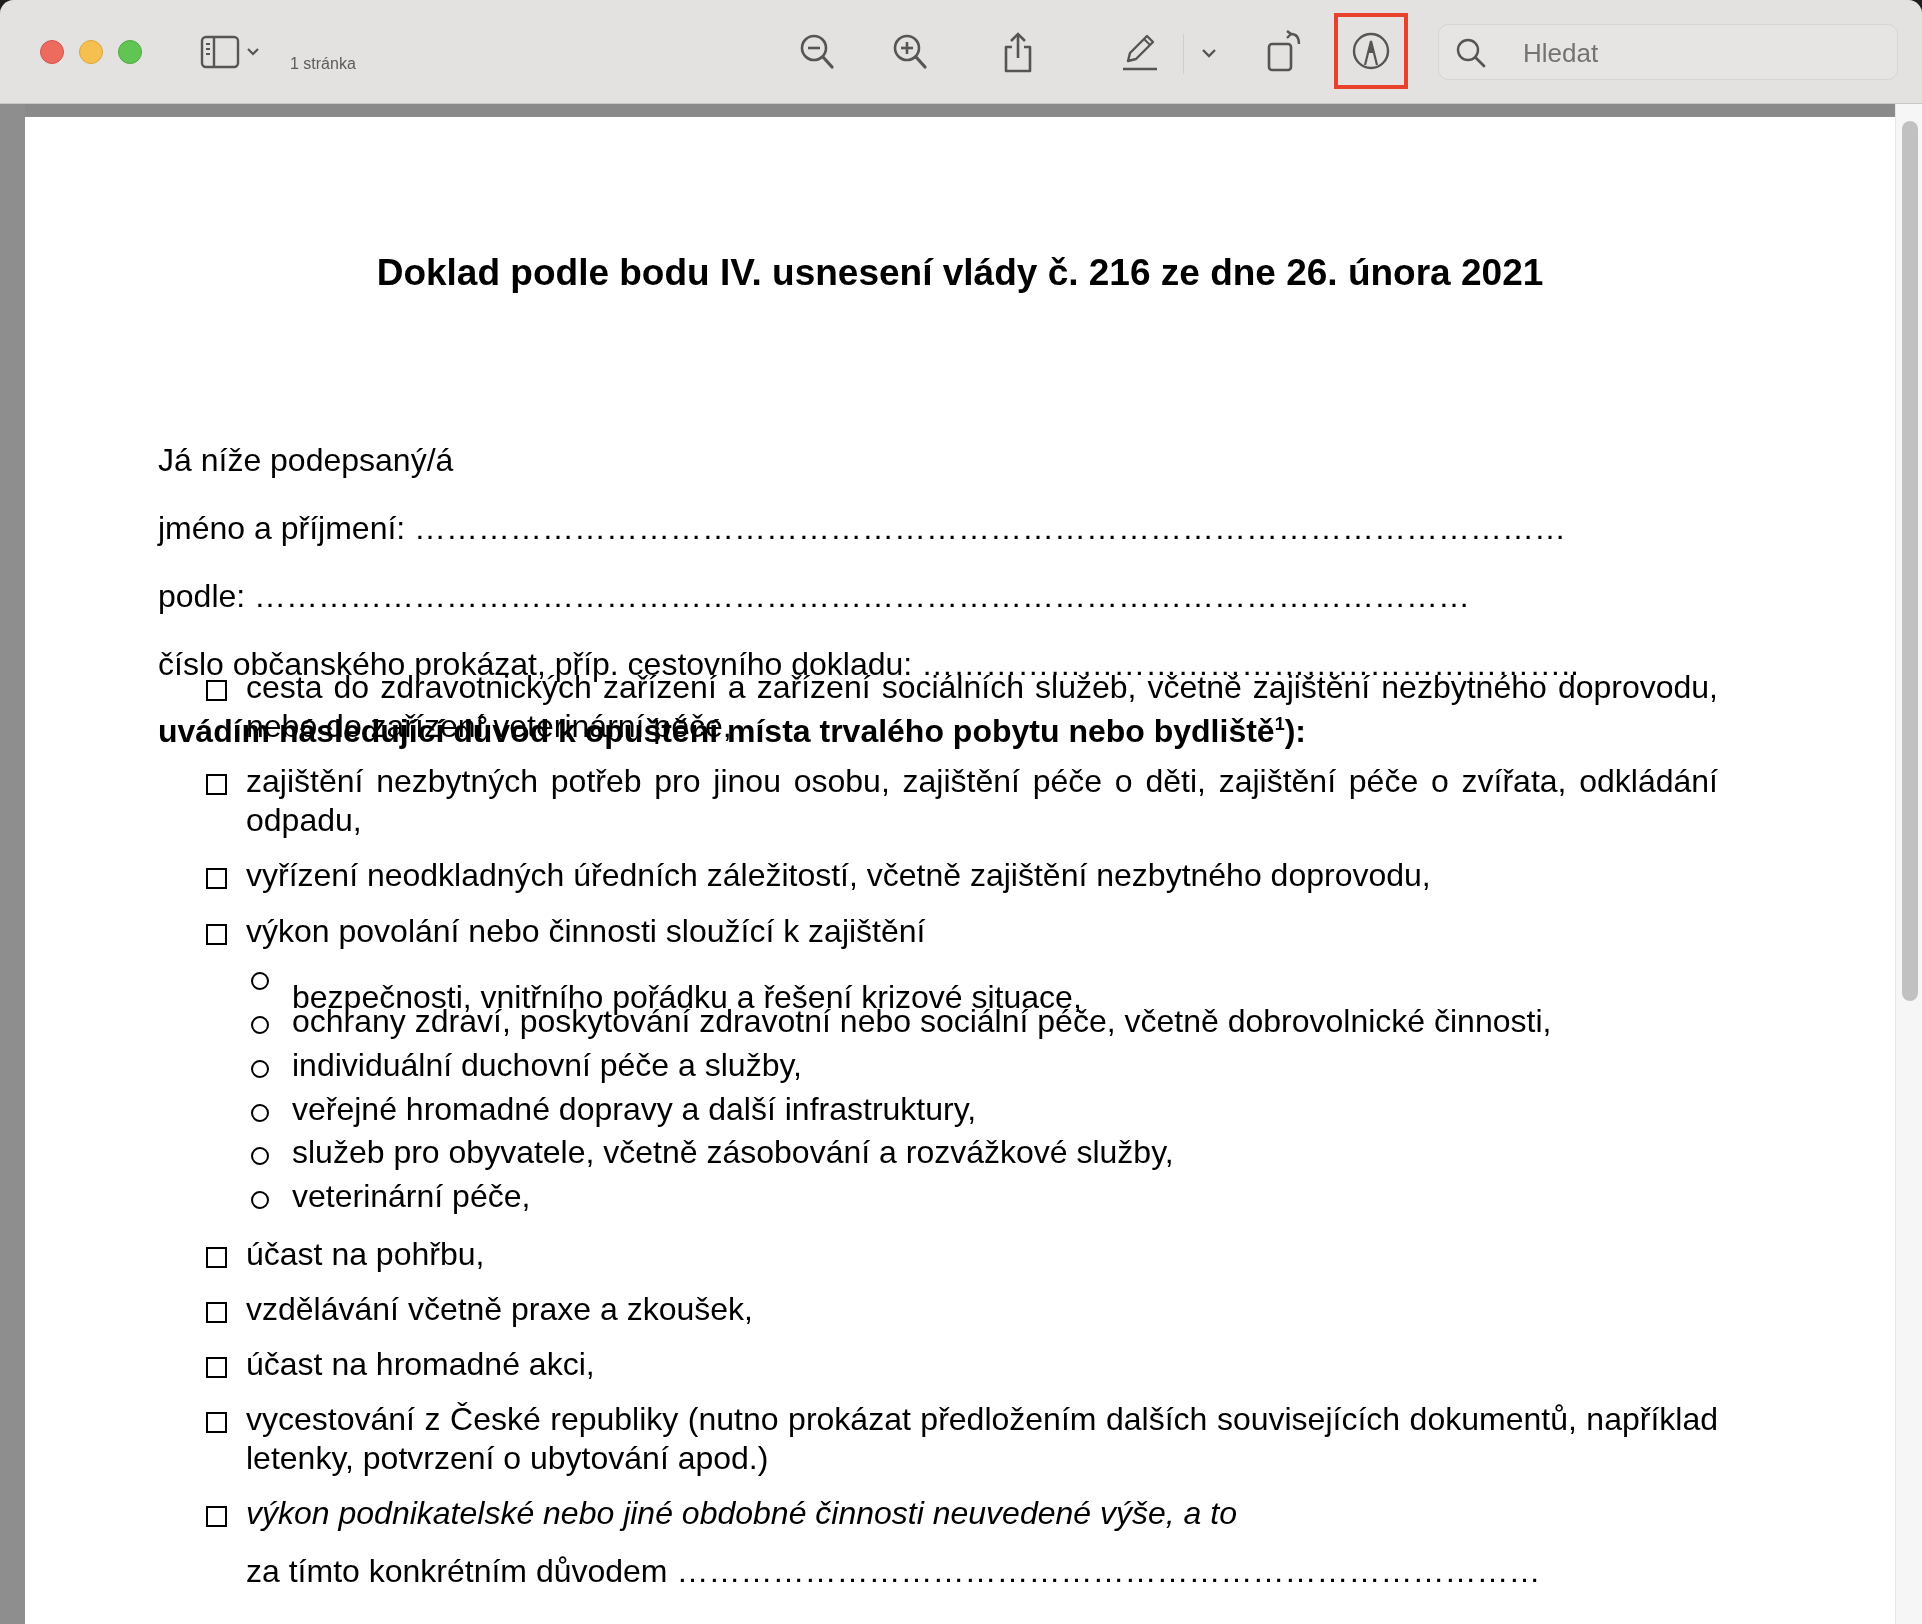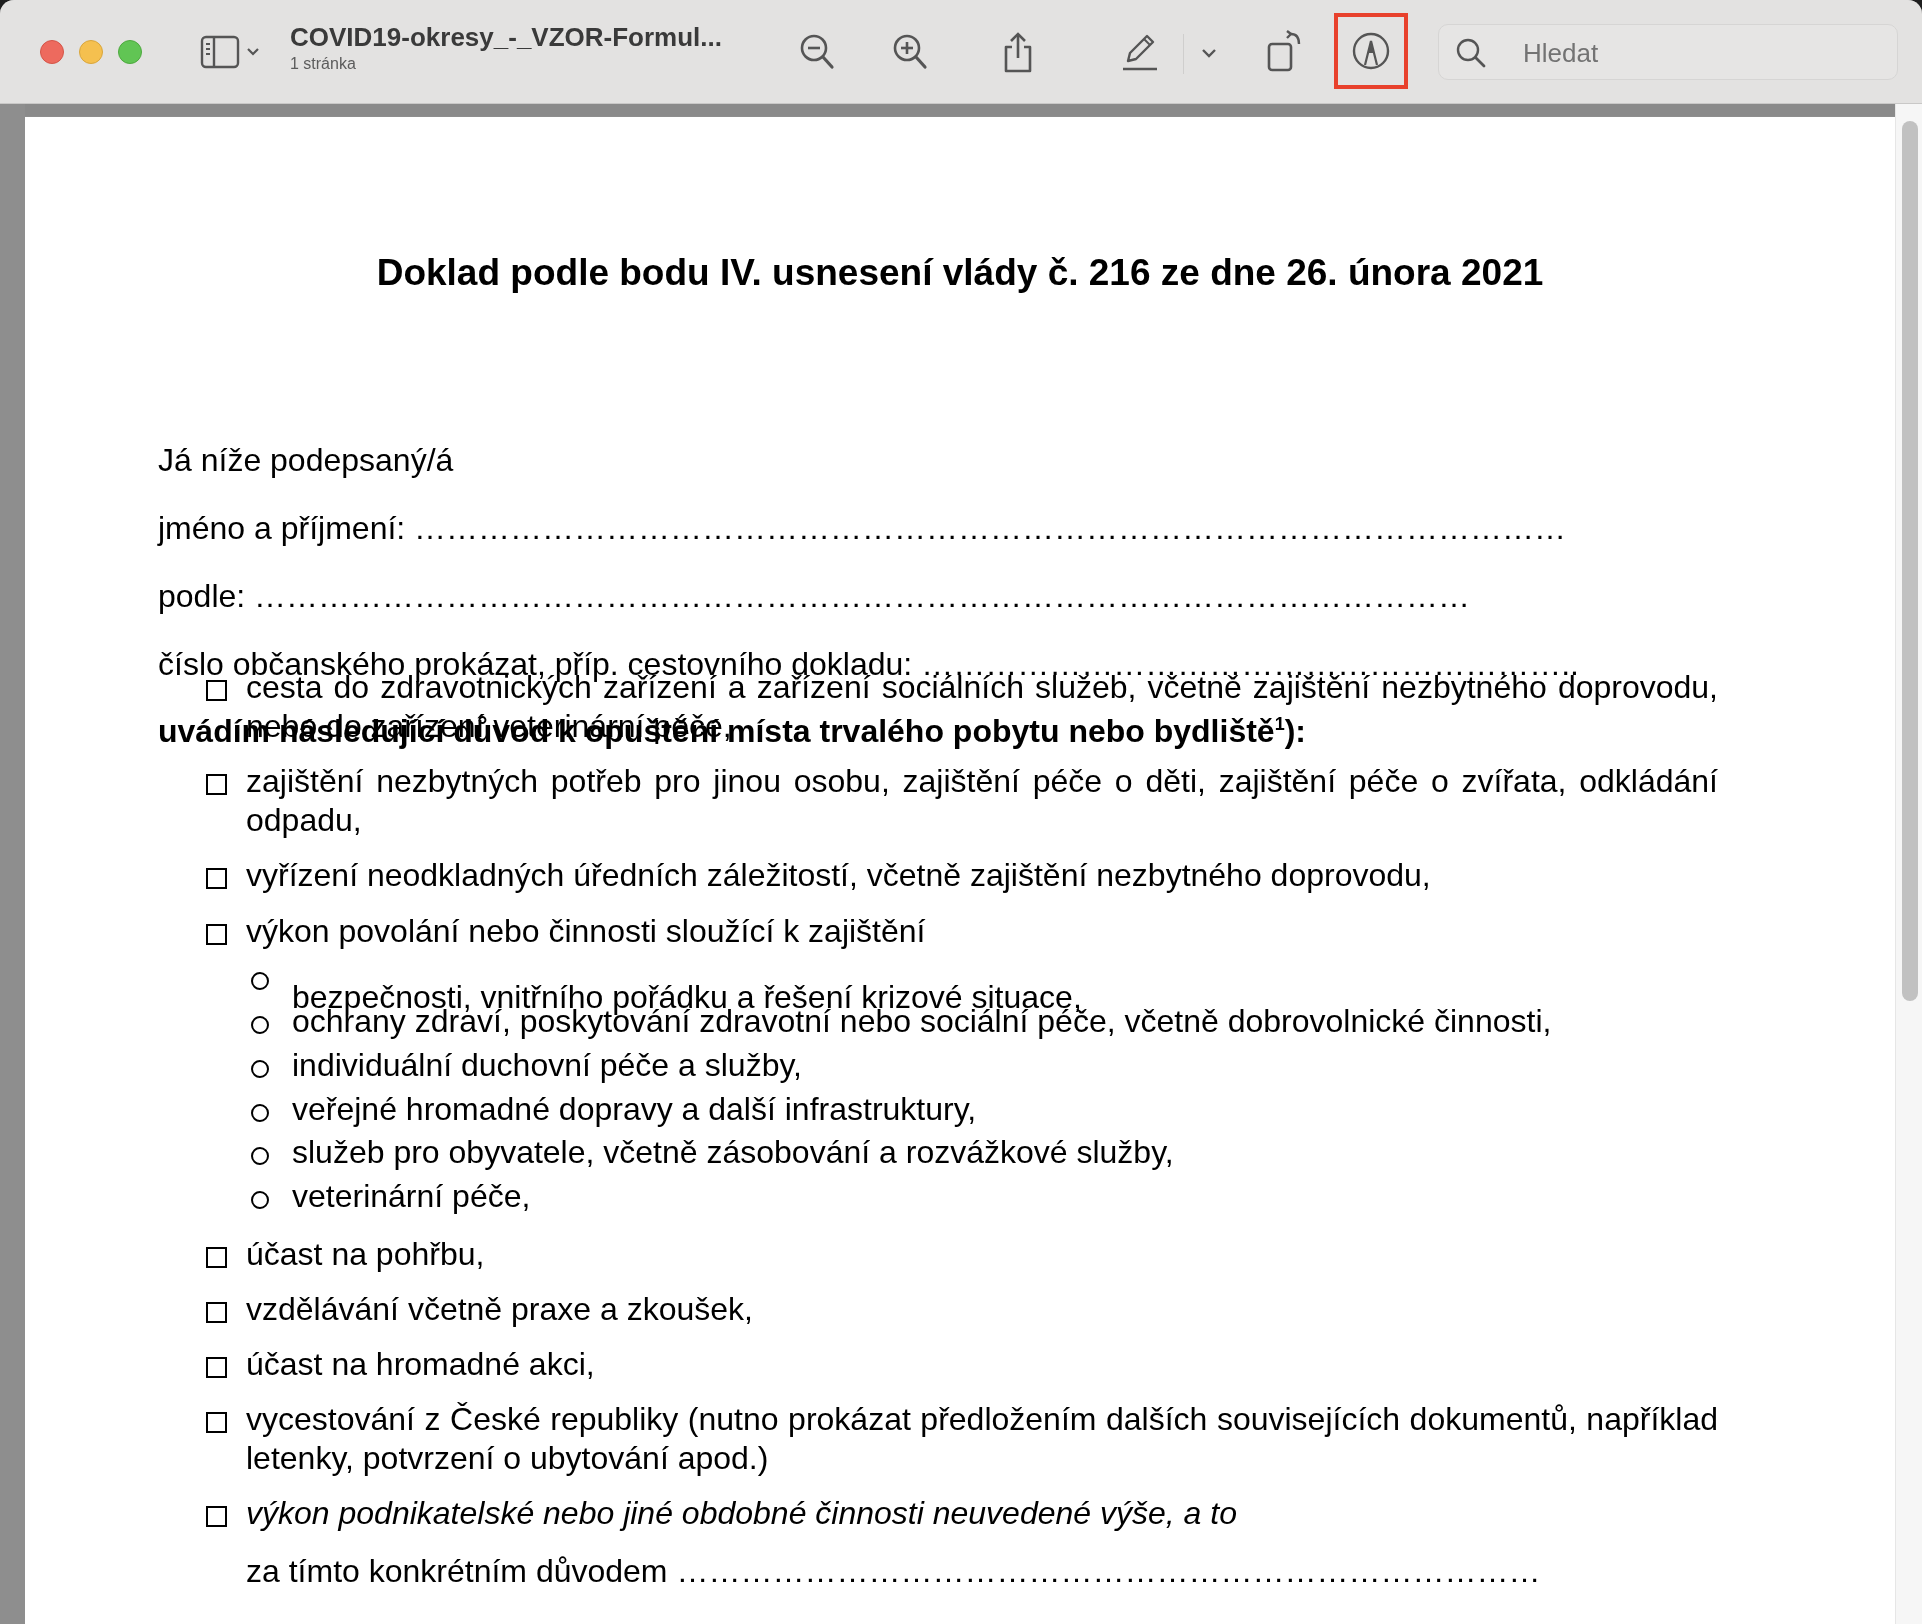--- a/index.html
+++ b/index.html
@@ -52,21 +52,20 @@
             <line x1="6" y1="19" x2="10" y2="19" stroke="#555" stroke-width="2"></line>
           </svg>
       </span>
       <span style="margin-left:6px;">
         <svg width="14" height="10" viewBox="0 0 14 10">
             <polyline points="2,2 7,7 12,2" fill="none" stroke="#555" stroke-width="2.2"></polyline>
           </svg>
       </span>
     </div>
 
-    <div class="title">COVID19-okresy_-_VZOR-Formul...</div>
     <div class="subtitle">1 stránka</div>
 
     <div class="icon" style="left:795px;top:30px;width:44px;height:44px;">
       <span>
         <svg width="36" height="38" viewBox="0 0 36 38">
             <circle cx="15" cy="15" r="12" fill="none" stroke="#555" stroke-width="2.6"></circle>
             <line x1="9" y1="15" x2="21" y2="15" stroke="#555" stroke-width="2.6"></line>
             <line x1="24" y1="24" x2="33" y2="34" stroke="#555" stroke-width="3.2" stroke-linecap="round"></line>
           </svg>
       </span>

